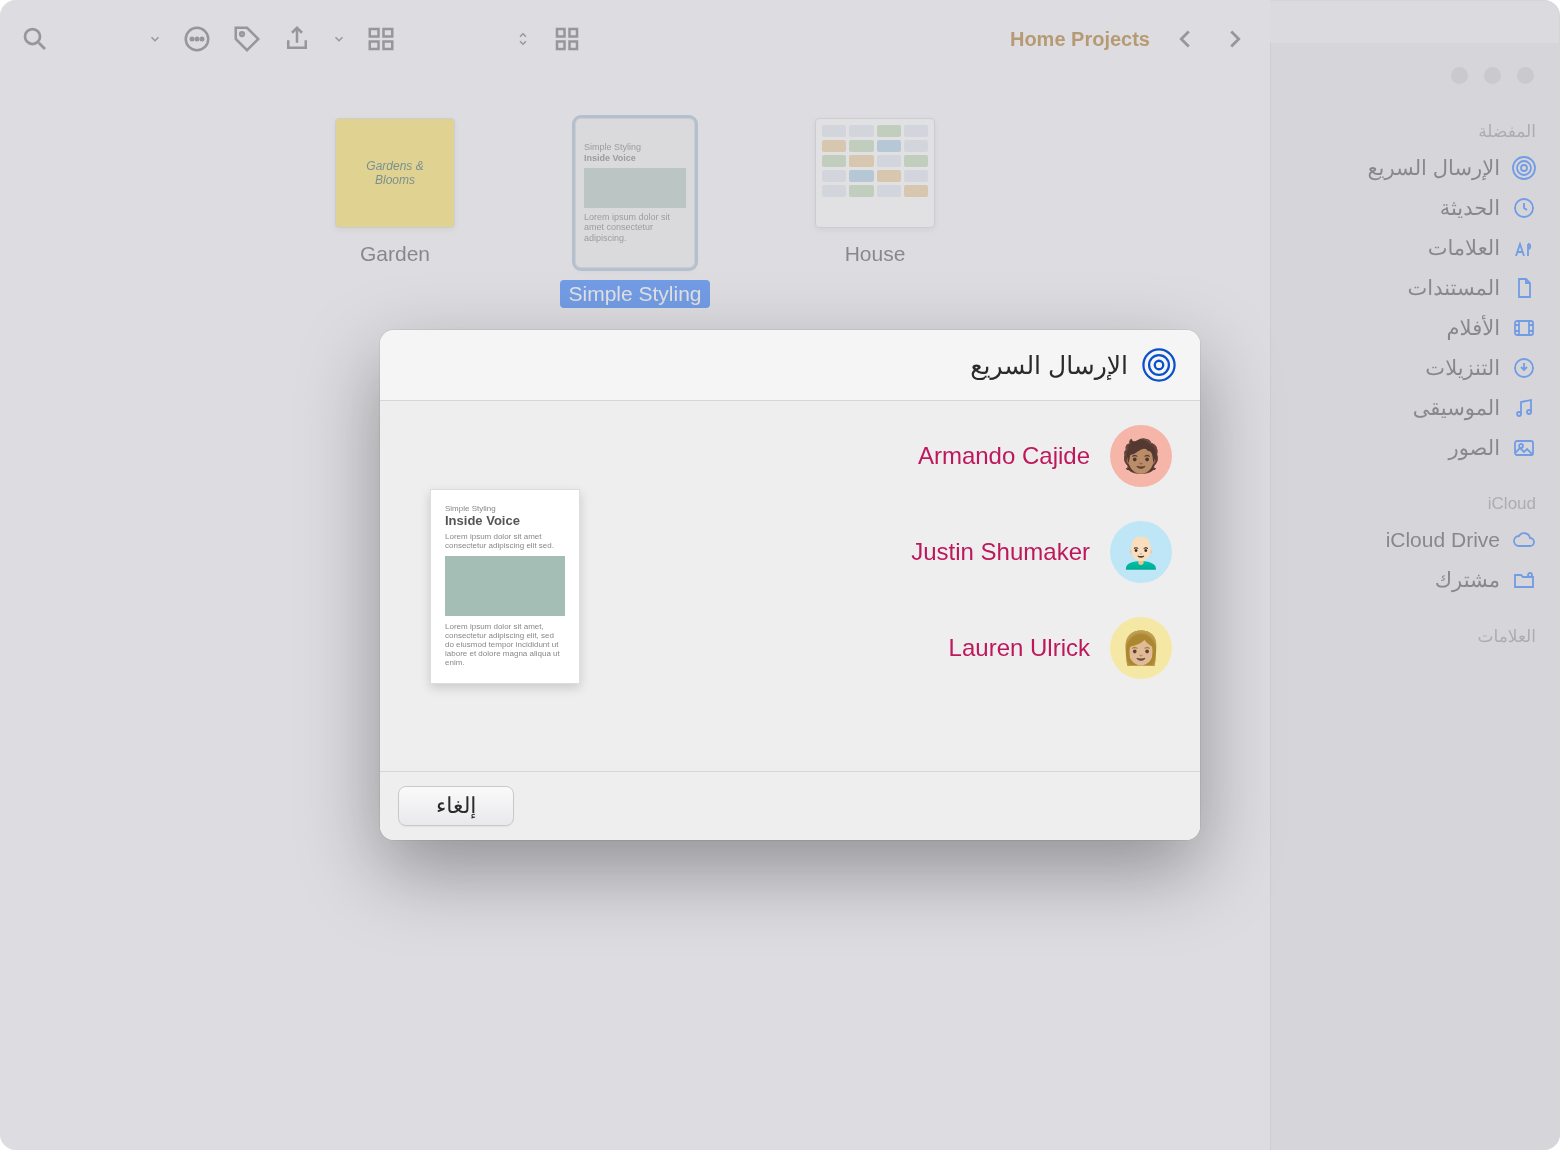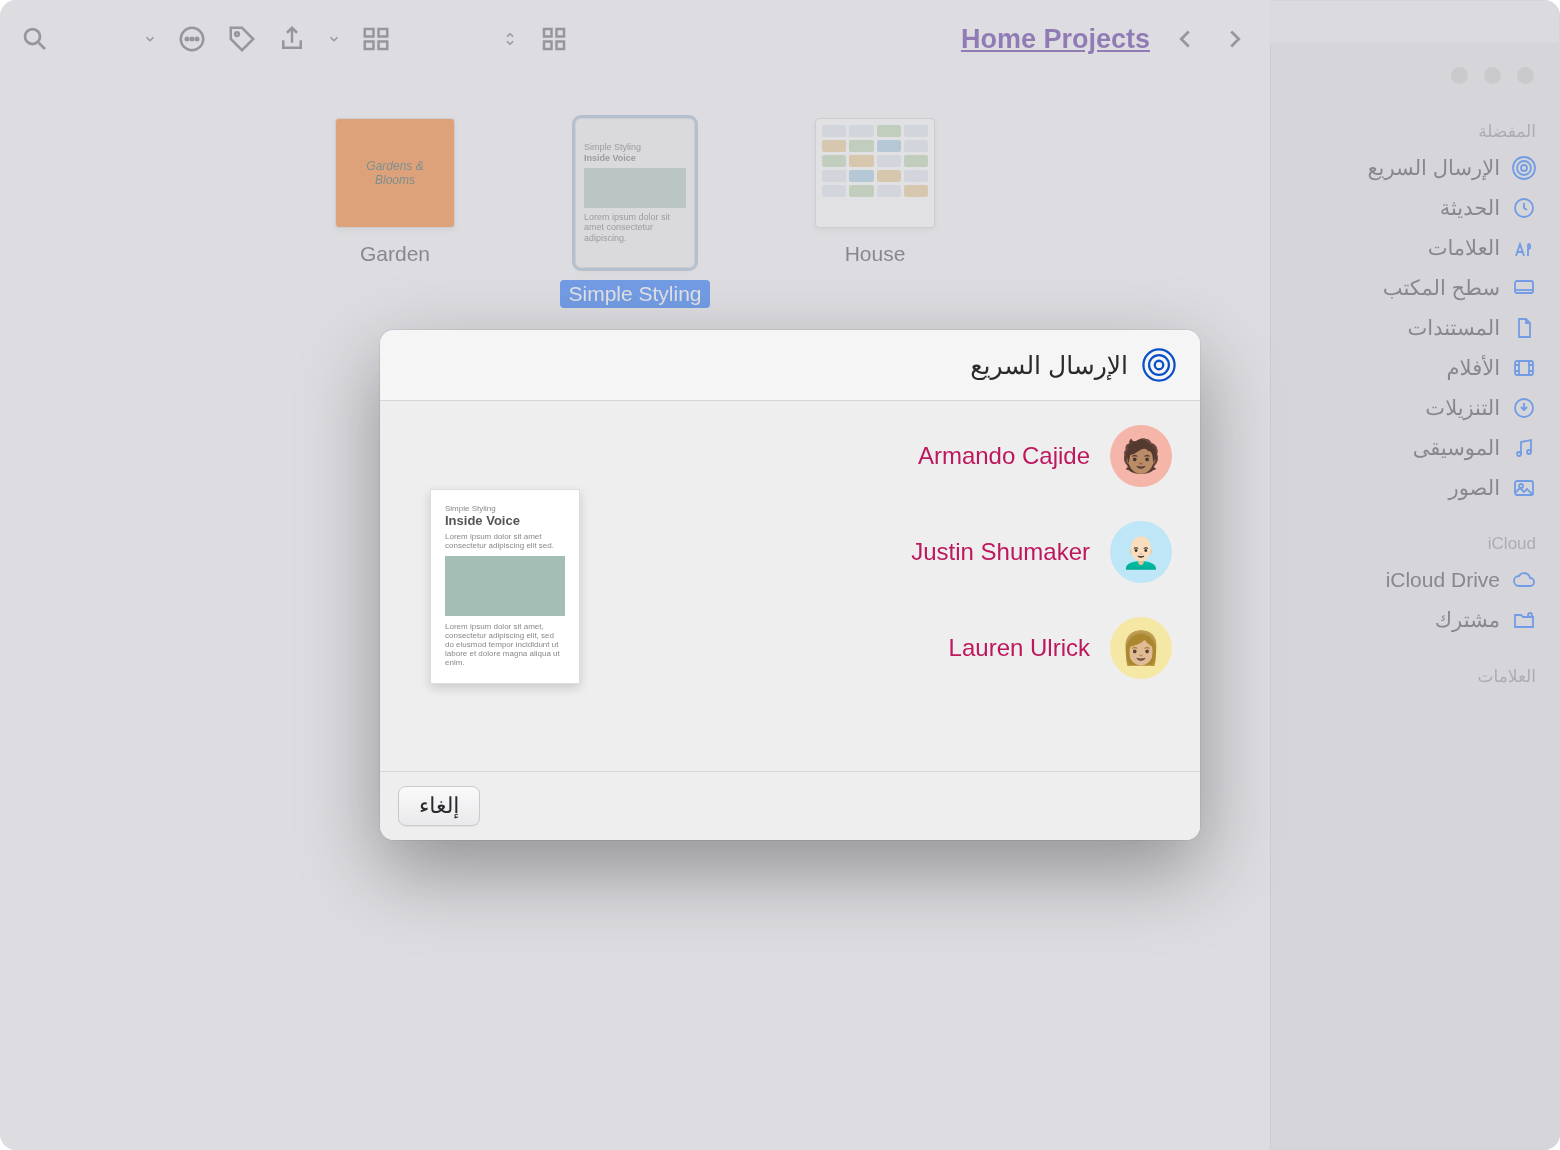--- a/index.html
+++ b/index.html
@@ -48,38 +48,38 @@
   
   .content {
     position: absolute; top: 0; left: 0; right: 290px; bottom: 0;
     background: #f6f6f8;
   }
   .toolbar {
     height: 78px; display: flex; align-items: center;
     padding: 0 20px; gap: 20px;
     flex-direction: row-reverse;
   }
-  .tb-title { font-size: 27px; font-weight: 600; color: #4c1d95; text-decoration: underline; }
+  .tb-title { font-size: 20px; font-weight: 600; color: #a16207; }
   .tb-icon { width: 30px; height: 30px; color: #5a5a5e; cursor: pointer; display:flex; align-items:center; justify-content:center; }
   .tb-icon svg { width: 100%; height: 100%; }
   .spacer { flex: 1; }
 
   .file-grid {
     padding: 40px 60px; display: flex; gap: 90px; justify-content: center;
     flex-direction: row-reverse;
   }
   .file-item { width: 150px; display: flex; flex-direction: column; align-items: center; gap: 12px; cursor: pointer; }
   .thumb {
     width: 120px; height: 110px; background: #fff; border: 1px solid #d0d0d5;
     border-radius: 4px; box-shadow: 0 2px 6px rgba(0,0,0,0.1);
     display:flex; align-items:center; justify-content:center; overflow:hidden;
   }
   .thumb.doc { width: 120px; height: 150px; }
   .thumb-inner { font-size: 9px; color:#666; padding:8px; line-height:1.2; }
-  .thumb.teal { background: #f97316; color:#1a4a46; font-size:12px; font-style:italic; display:flex; align-items:center; justify-content:center; text-align:center; padding:10px; }
+  .thumb.teal { background: #fde047; color:#1a4a46; font-size:12px; font-style:italic; display:flex; align-items:center; justify-content:center; text-align:center; padding:10px; }
   .file-label { font-size: 21px; color:#3a3a3c; text-align:center; padding:2px 8px; border-radius:4px; }
   .file-item.selected .thumb { outline: 3px solid #9db6d0; border-radius:6px; background:#f0f0f0;}
   .file-item.selected .file-label { background:#0a66ff; color:#fff; }
 
   
   .dim {
     position:absolute; inset:0; background: rgba(200,200,205,0.55);
   }
 
   
@@ -123,21 +123,21 @@
   .doc-prev .room { width:100%; height:60px; background:#a5beb5; margin:6px 0; }
 
   .sheet-footer {
     border-top: 1px solid #d6d6d9; padding: 14px 18px;
     display:flex; justify-content:flex-start;
     background:#eeeeef;
   }
   .cancel-btn {
     background: linear-gradient(#fafafb,#e9e9eb);
     border:1px solid #c9c9cd; border-radius:8px;
-    padding: 6px 20px; font-size:22px; color:#2a2a2c;
+    padding: 6px 37px; font-size:22px; color:#2a2a2c;
     cursor:pointer; box-shadow: 0 1px 1px rgba(0,0,0,0.05);
   }
 
   
   .thumb.sheet-thumb { padding:6px; }
   .mini-grid { display:grid; grid-template-columns:repeat(4,1fr); grid-auto-rows:12px; gap:3px; width:100%; height:100%; }
   .mini-grid div { background:#dde7ee; border-radius:2px; }
   .mini-grid div:nth-child(3n){ background:#b9d4a8; }
   .mini-grid div:nth-child(5n){ background:#e9c58a; }
   .mini-grid div:nth-child(7n){ background:#9fc6de; }
@@ -179,29 +179,20 @@
       <span class="icon">
           <svg viewBox="0 0 24 24" fill="none" stroke="currentColor" stroke-width="1.8">
             <path d="M4 20l4-12 4 12M6 16h4M16 8v12M16 8c3 0 3 5 0 5"></path>
           </svg>
         </span>
       <span>العلامات</span>
     </div>
     <div class="sidebar-item">
       <span class="icon">
           <svg viewBox="0 0 24 24" fill="none" stroke="currentColor" stroke-width="1.8">
-            <rect x="3" y="5" width="18" height="12" rx="2"></rect>
-            <path d="M3 14h18"></path>
-          </svg>
-        </span>
-      <span>سطح المكتب</span>
-    </div>
-    <div class="sidebar-item">
-      <span class="icon">
-          <svg viewBox="0 0 24 24" fill="none" stroke="currentColor" stroke-width="1.8">
             <path d="M7 3h7l4 4v14H7z"></path>
             <path d="M14 3v4h4"></path>
           </svg>
         </span>
       <span>المستندات</span>
     </div>
     <div class="sidebar-item">
       <span class="icon">
           <svg viewBox="0 0 24 24" fill="none" stroke="currentColor" stroke-width="1.8">
             <rect x="3" y="5" width="18" height="14" rx="2"></rect>

